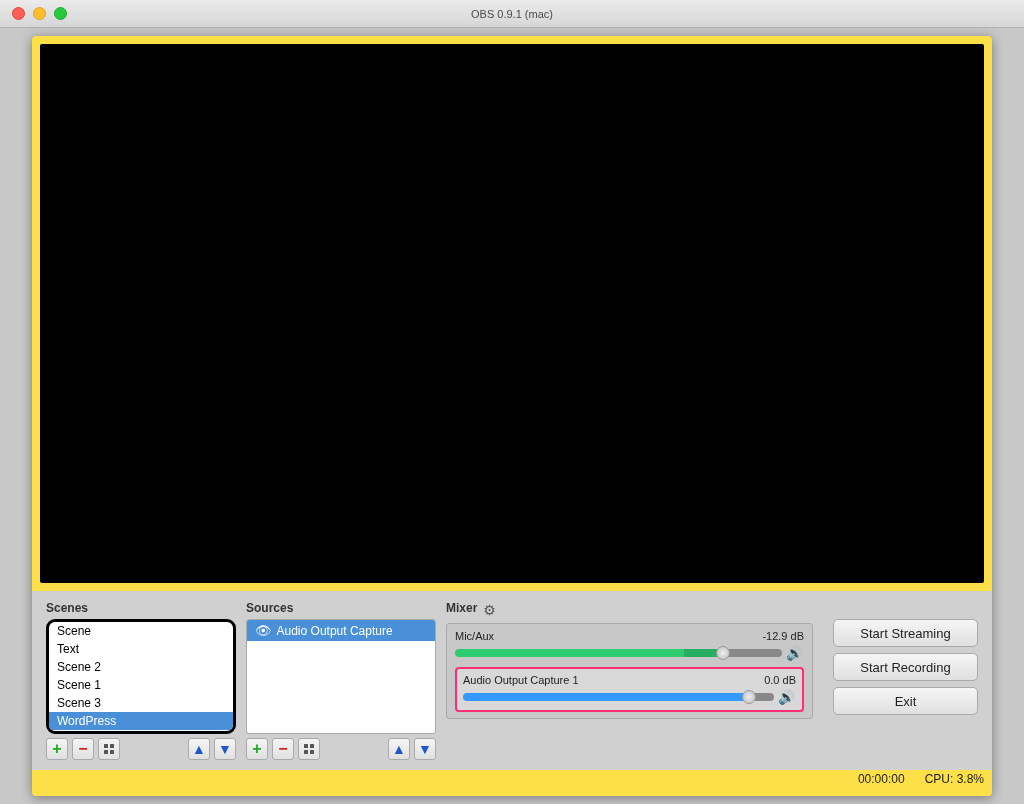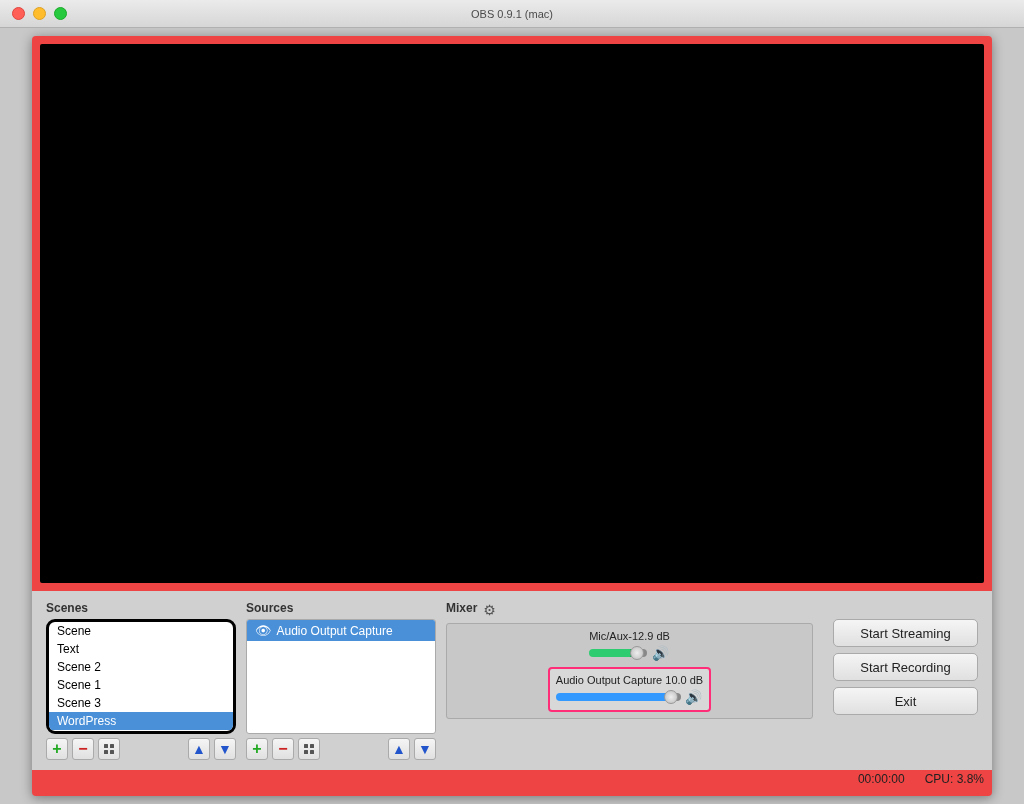--- a/index.html
+++ b/index.html
@@ -47,21 +47,21 @@
     .titlebar-title {
       font-size: 11px;
       color: #4a4a4a;
       font-weight: 500;
     }
 
     
     .main-window {
       width: 960px;
       flex: 1;
-      background: #ef4444;
+      background: #fde047;
       display: flex;
       flex-direction: column;
       margin: 8px auto;
       border-radius: 4px;
       overflow: hidden;
       box-shadow: 0 2px 12px rgba(0,0,0,0.4);
     }
 
     
     .preview-area {
@@ -177,21 +177,20 @@
       cursor: pointer;
     }
     .mixer-content {
       background: #c8c8c8;
       border: 1px solid #aaa;
       border-radius: 3px;
       padding: 6px 8px;
       display: flex;
       flex-direction: column;
       gap: 6px;
-      align-items: center;
     }
 
     
     .audio-row {
       display: flex;
       flex-direction: column;
       gap: 3px;
     }
     .audio-row-header {
       display: flex;

